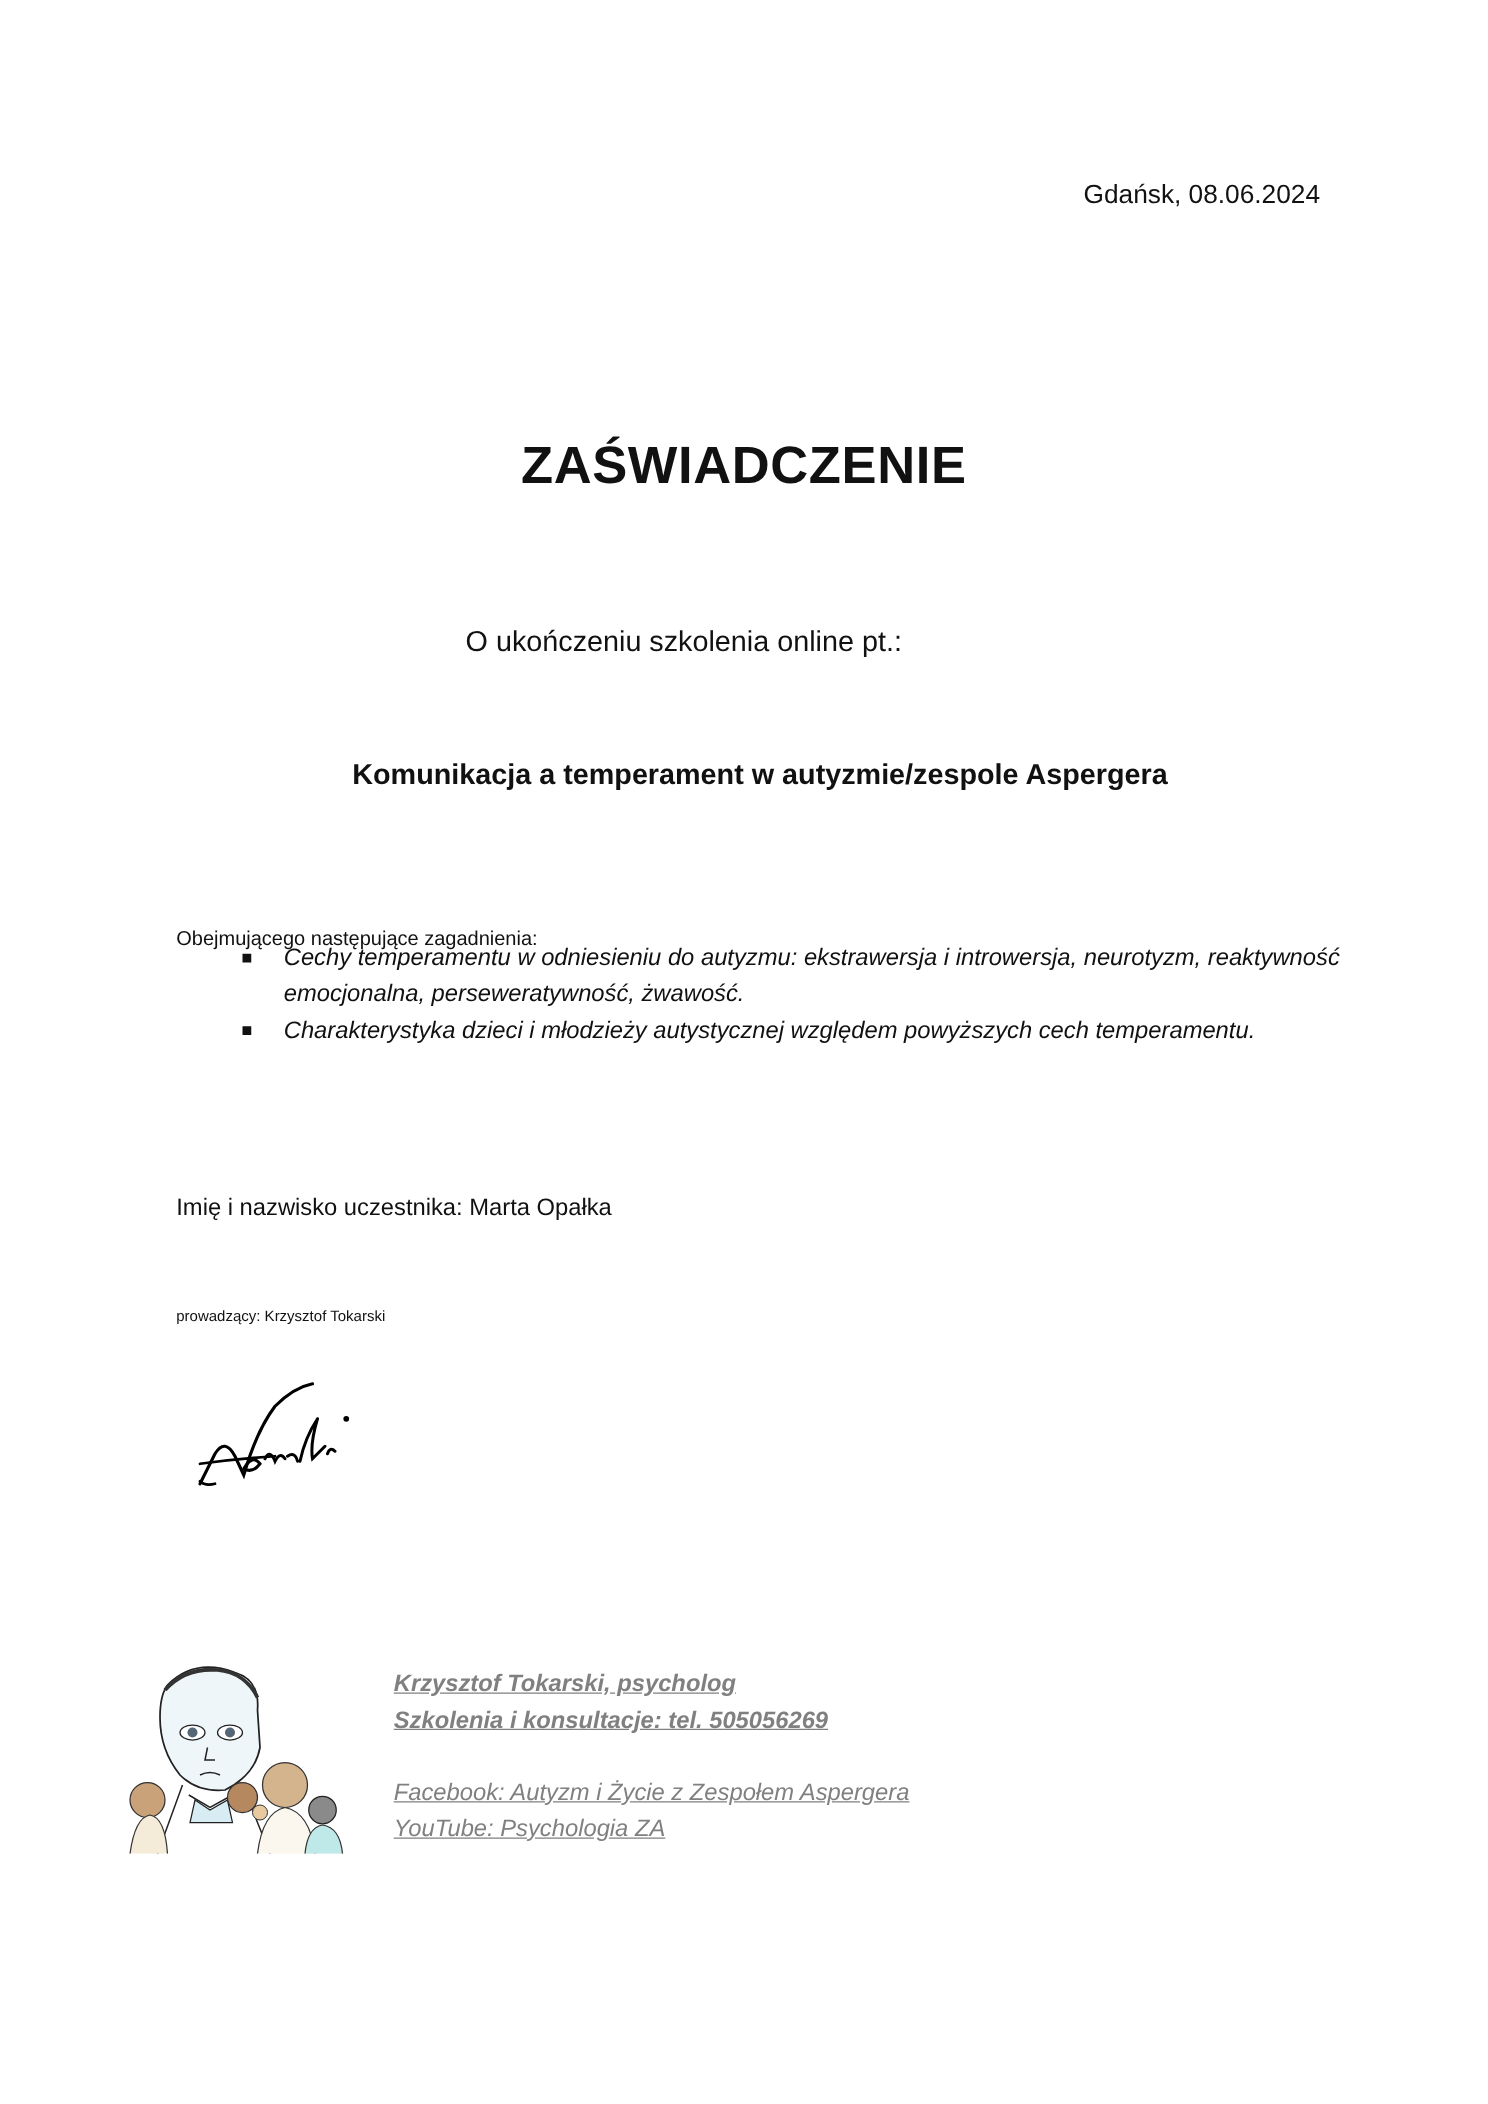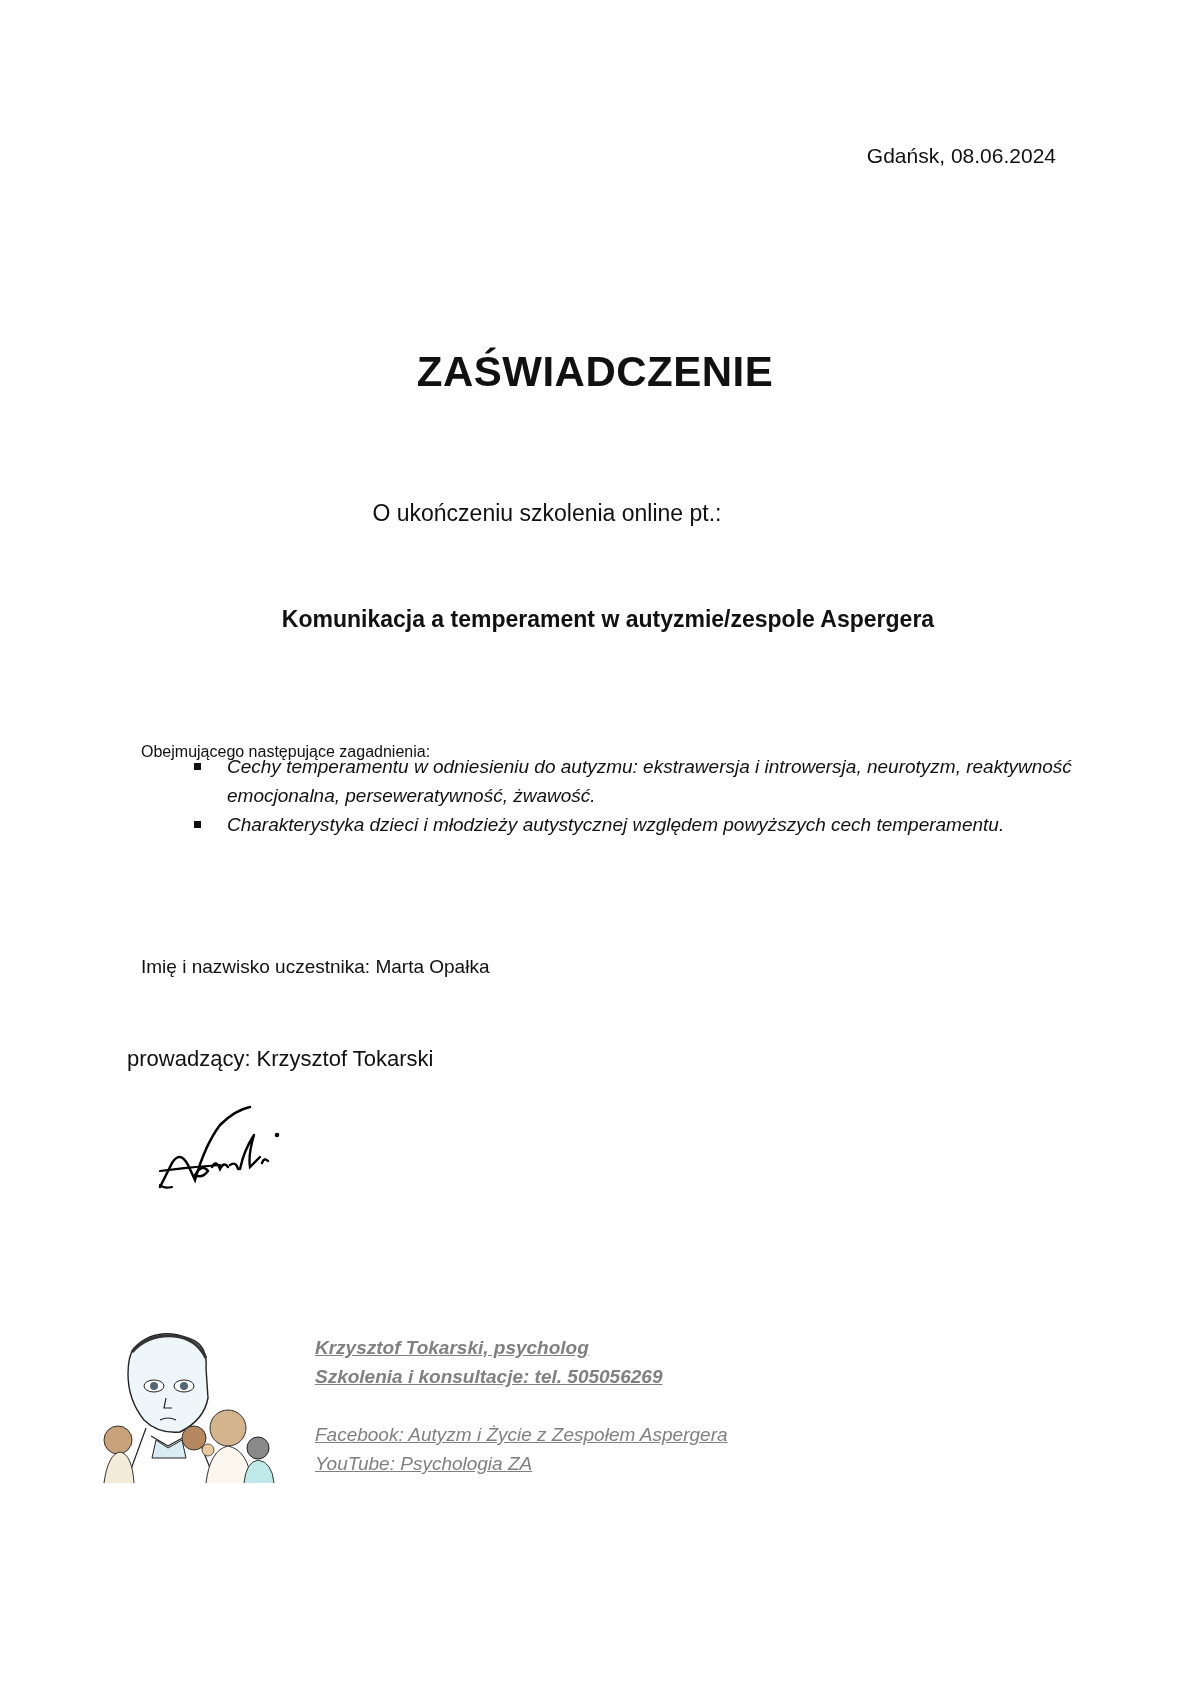--- a/index.html
+++ b/index.html
@@ -7,21 +7,21 @@
   .abs { position: absolute; }
   #date { top: 144px; left: 860px; width: 196px; text-align: right; font-size: 21px; }
   #title { top: 348px; left: 0; width: 1190px; text-align: center; font-size: 42px; font-weight: bold; letter-spacing: 0.5px; }
   #subtitle { top: 500px; left: 0; width: 1094px; text-align: center; font-size: 23px; }
   #course { top: 606px; left: 0; width: 1190px; text-align: center; font-size: 23px; font-weight: bold; padding-left: 13px; }
   #topics-label { top: 700px; left: 141px; font-size: 16px; margin-top: 43px; }
   #topics { top: 740px; left: 141px; width: 940px; margin: 12px; padding: 0; list-style: none; }
   #topics li { position: relative; padding-left: 74px; font-size: 19px; font-style: italic; line-height: 29px; }
   #topics li .bullet { position: absolute; left: 41px; top: 11px; width: 7px; height: 7px; background: #111; }
   #participant { top: 956px; left: 141px; font-size: 19px; }
-  #trainer { top: 1046px; left: 127px; font-size: 22px; }
+  #trainer { top: 1046px; left: 141px; font-size: 12px; }
   #signature { top: 1105px; left: 150px; width: 140px; height: 90px; }
   #portrait { top: 1328px; left: 96px; width: 180px; height: 155px; }
   #footer { top: 1333px; left: 315px; color: #808080; font-style: italic; font-size: 19px; line-height: 29px; text-decoration: underline; }
   #footer .b { font-weight: bold; }
   #footer .gap { height: 29px; }
 </style>
 </head>
 <body>
 
 <div id="date" class="abs">Gdańsk, 08.06.2024</div>

